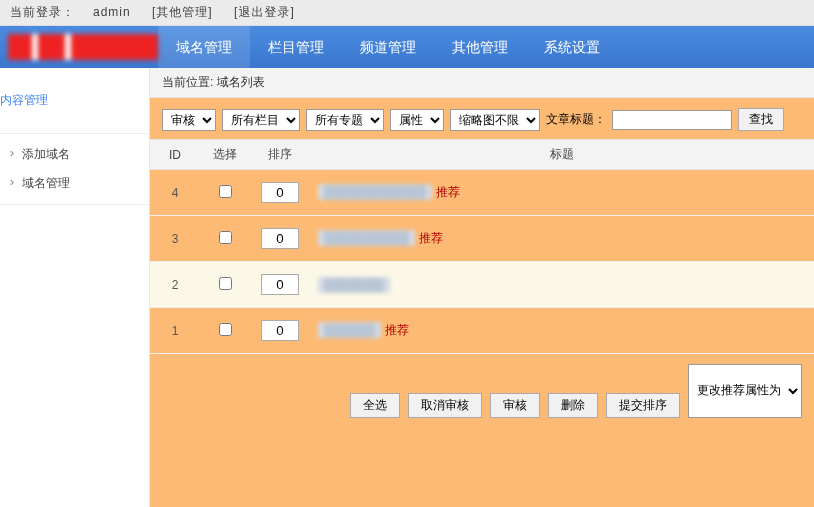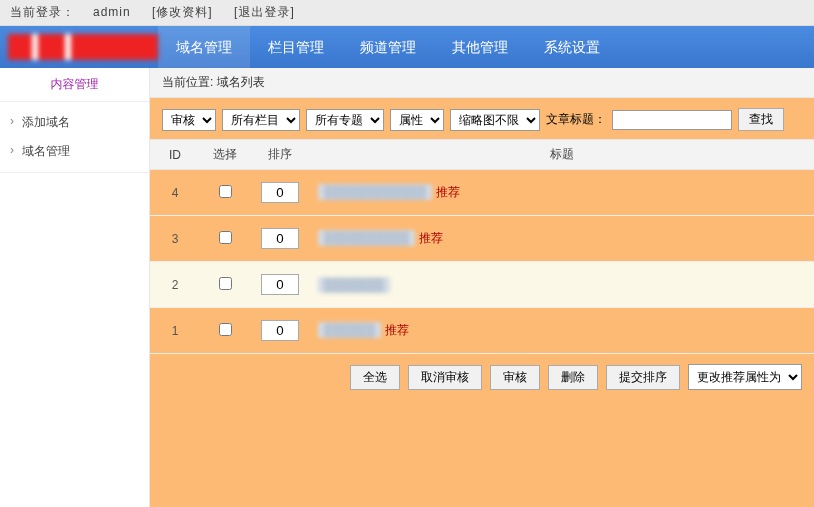--- a/index.html
+++ b/index.html
@@ -6,47 +6,47 @@
 body { font-family: "Microsoft YaHei", Arial, sans-serif; font-size: 12px; background: #f7f7f7; width: 814px; height: 507px; }
 .topbar { background: #ebebeb; padding: 4px 10px; color: #555; border-bottom: 1px solid #ddd; }
 .topbar span, .topbar a { margin-right: 18px; color: #404040; text-decoration: none; letter-spacing: 1px; }
 .header { display: flex; background: linear-gradient(#4a8be0, #3a77cf); height: 42px; }
 .logo { width: 150px; background: linear-gradient(90deg,#e22 0 16%,#fff 16% 20%,#e22 20% 38%,#fff 38% 42%,#e22 42% 100%); filter: blur(2.5px); margin: 8px 0 8px 8px; }
 .nav { display: flex; align-items: center; }
 .nav a { color: #fff; padding: 0 18px; line-height: 42px; font-size: 14px; text-decoration: none; }
 .nav a.active { background: rgba(255,255,255,0.12); }
 .container { display: flex; }
 .sidebar { width: 150px; background: #fff; border-right: 1px solid #e6e6e6; min-height: 440px; }
-.sb-title { text-align: center; padding: 8px 0; border-bottom: 1px solid #eee; color: #a21caf; }
+.sb-title { padding: 24px 0; border-bottom: 1px solid #eee; color: #3b82f6; }
 .sb-list { list-style: none; padding: 6px 0; border-bottom: 1px solid #eee; }
 .sb-list li { padding: 6px 0 6px 22px; color: #444; cursor: pointer; position: relative; }
 .sb-list li::before { content: "›"; position: absolute; left: 10px; color: #888; }
 .main { flex: 1; background: #fdba74; }
 .breadcrumb { background: #f3f3f3; padding: 6px 12px; border-bottom: 1px solid #e6e6e6; color: #333; }
 .filters { padding: 10px 12px 8px; display: flex; align-items: center; gap: 6px; flex-wrap: wrap; }
 .filters select, .filters input, .filters button { font-size: 12px; padding: 2px 4px; border: 1px solid #999; background: #fff; }
 .filters button { background: #f1f1f1; border: 1px solid #aaa; padding: 2px 10px; cursor: pointer; }
 table.data { width: 100%; border-collapse: collapse; }
 table.data th { background: #f3f3f3; border-top: 1px solid #e6e6e6; border-bottom: 1px solid #e6e6e6; padding: 6px 4px; font-weight: normal; color: #444; text-align: center; }
 table.data td { border-bottom: 1px solid #eee; padding: 12px 4px; text-align: center; color: #555; }
 table.data tr.odd { background: #fcf8e7; }
 .sort-input { width: 38px; text-align: center; border: 1px solid #aaa; padding: 2px; }
 .title-cell { text-align: left !important; padding-left: 8px !important; }
 .blur-text { color: #b9c6d6; background: #d3dbe6; filter: blur(2px); border-radius: 2px; padding: 1px 6px; }
 .recommend { color: #b00000; margin-left: 4px; }
 .actions { padding: 10px 12px; display: flex; gap: 8px; align-items: flex-end; justify-content: flex-end; }
 .actions button { font-size: 12px; padding: 3px 12px; border: 1px solid #aaa; background: #f1f1f1; cursor: pointer; }
-.actions select { font-size: 12px; padding: 4px 4px; border: 1px solid #999; background: #fff; }
+.actions select { font-size: 12px; padding: 18px 4px; border: 1px solid #999; background: #fff; font-family: Liberation Mono, monospace; }
 </style>
 </head>
 <body>
 
 <div class="topbar">
   <span>当前登录：</span><span>admin</span>
-  <a href="#">[修改资料]</a>
+  <a href="#">[其他管理]</a>
   <a href="#">[退出登录]</a>
 </div>
 
 <div class="header">
   <div class="logo"></div>
   <div class="nav">
     <a href="#" class="active">域名管理</a>
     <a href="#">栏目管理</a>
     <a href="#">频道管理</a>
     <a href="#">其他管理</a>

